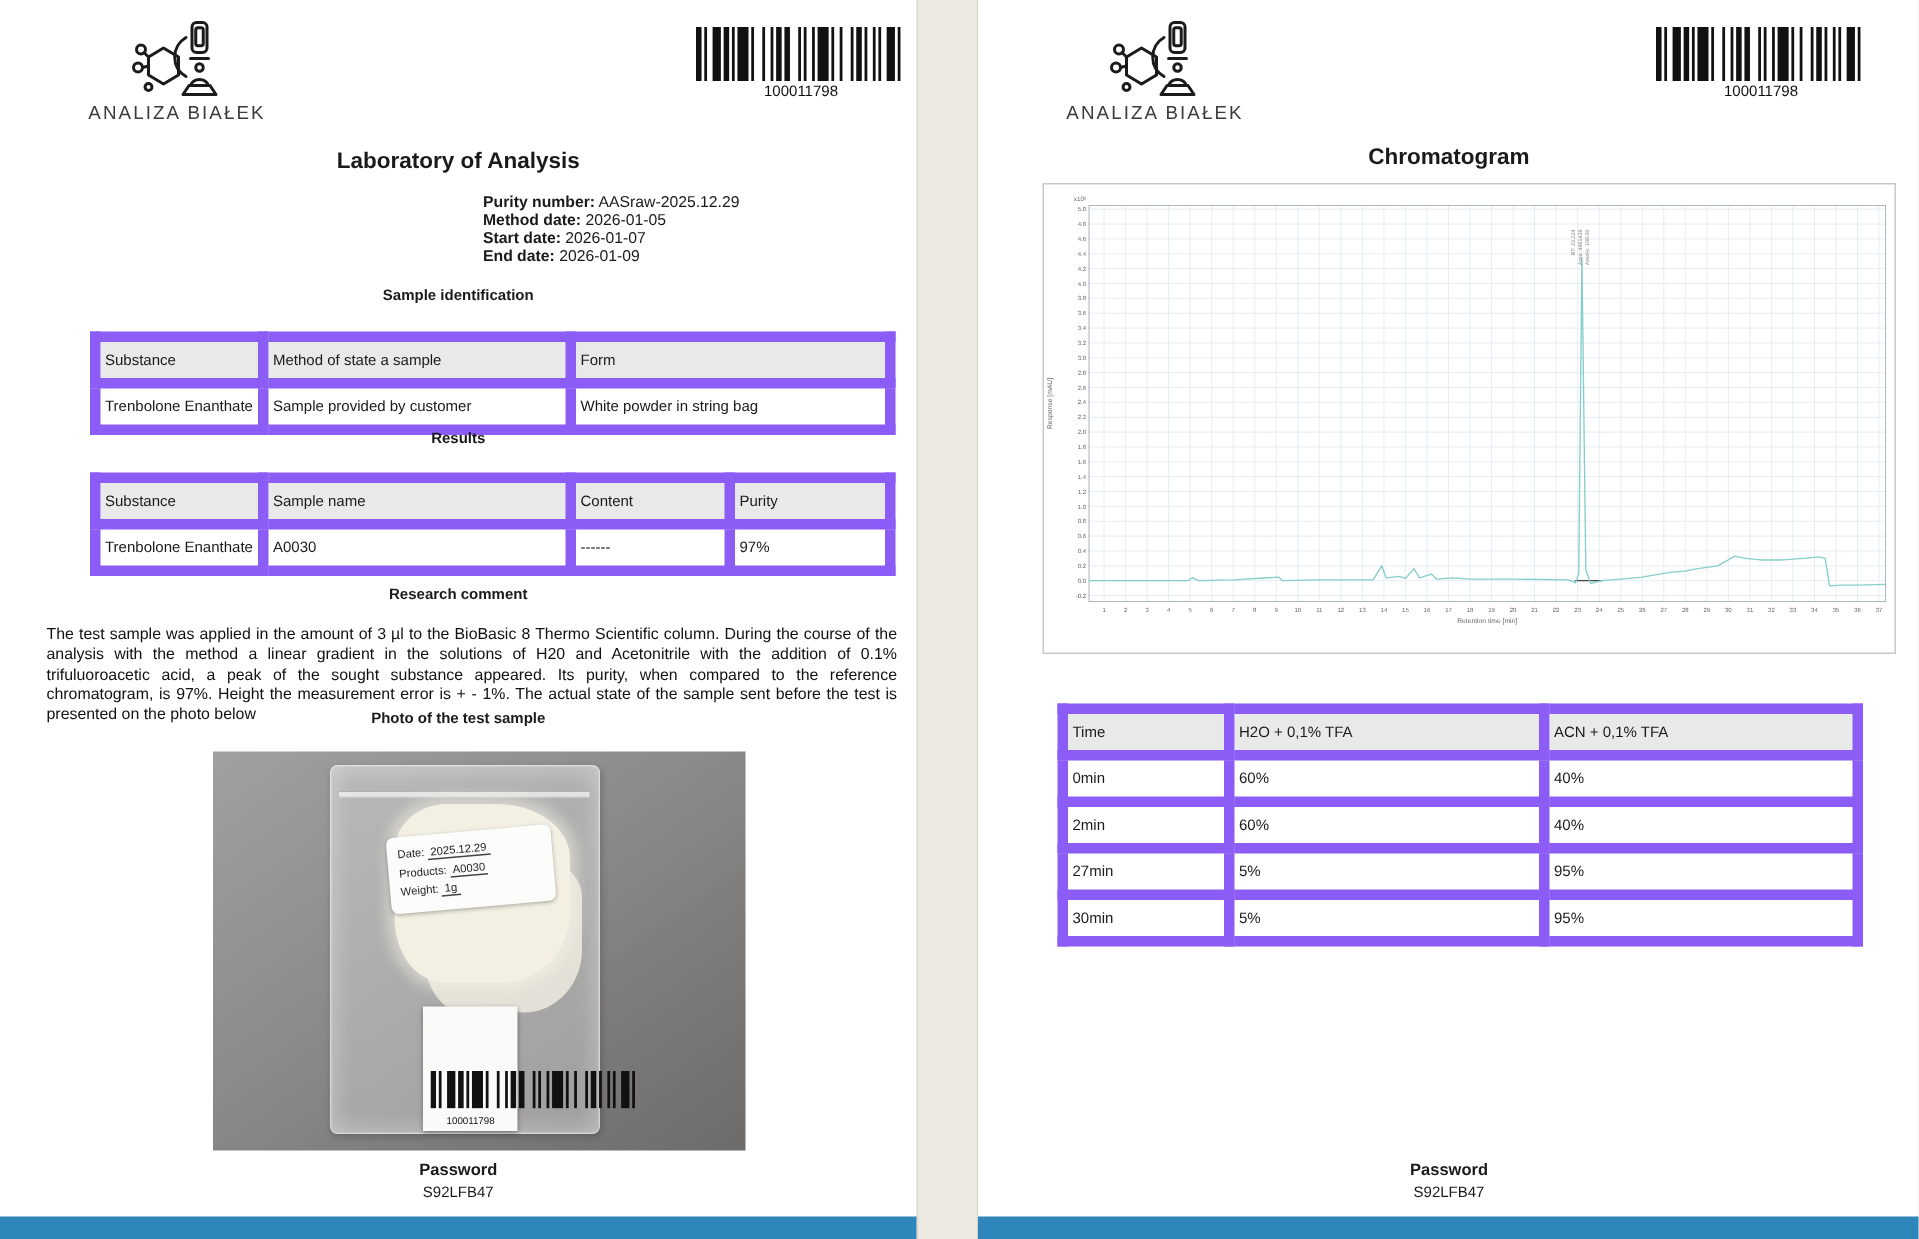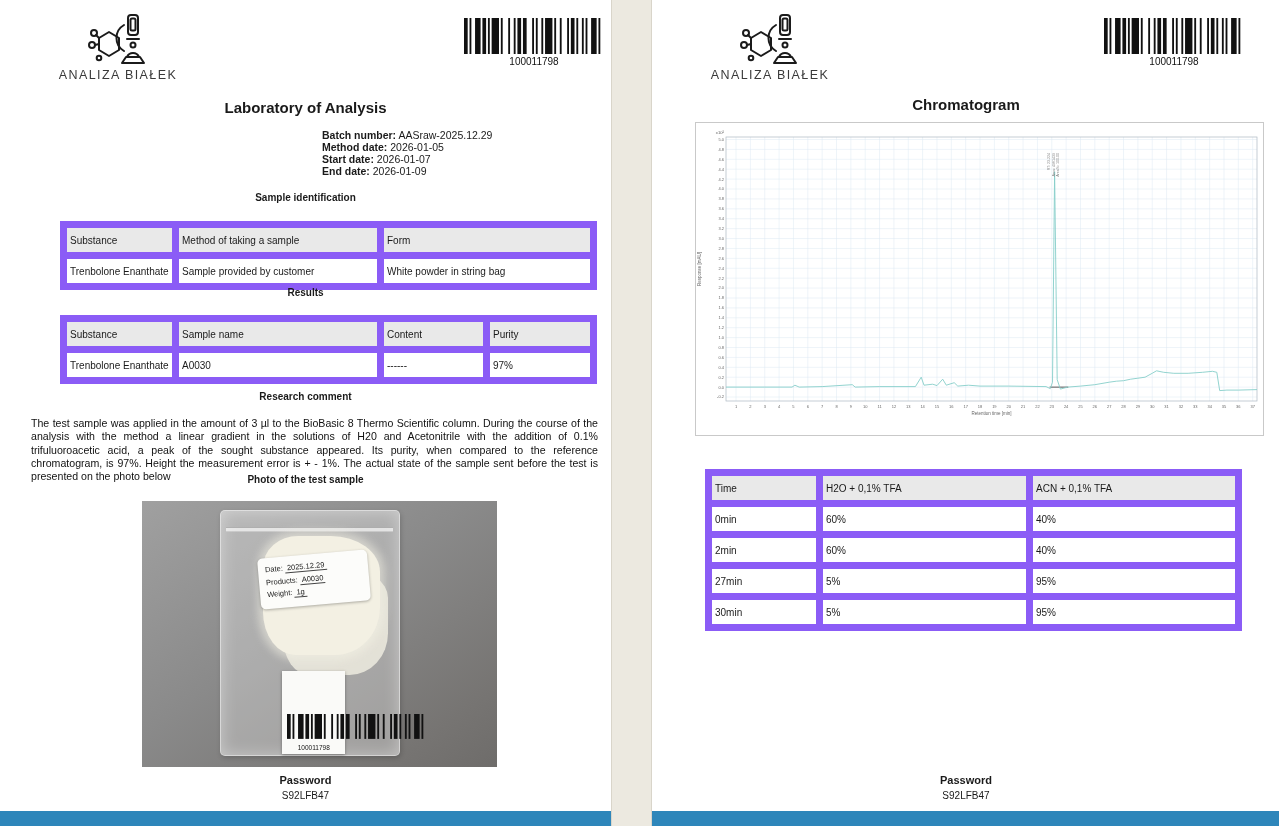--- a/index.html
+++ b/index.html
@@ -100,38 +100,38 @@
           <rect x="66" y="0" width="1" height="10" fill="#111"></rect>
           <rect x="69" y="0" width="3" height="10" fill="#111"></rect>
           <rect x="73" y="0" width="1" height="10" fill="#111"></rect>
         </svg></span>
     <div class="bc-num">100011798</div>
   </div>
 
   <div class="h1" style="top:99px;">Laboratory of Analysis</div>
 
   <div class="info-col" style="left:322px;top:129px;width:270px;">
-    <div><span class="lbl">Batch number:</span> <span>AASraw-2025.12.29</span></div>
+    <div><span class="lbl">Purity number:</span> <span>AASraw-2025.12.29</span></div>
     <div><span class="lbl">Method date:</span> <span>2026-01-05</span></div>
     <div><span class="lbl">Start date:</span> <span>2026-01-07</span></div>
     <div><span class="lbl">End date:</span> <span>2026-01-09</span></div>
   </div>
 
   <div class="h2" style="top:192px;">Sample identification</div>
 
   <table class="tbl" style="left:60px;top:221px;width:530px;">
     <colgroup>
         <col style="width:112px">
         <col style="width:205px">
         <col style="width:213px">
       </colgroup>
     <tbody>
         <tr>
       <th>Substance</th>
-      <th>Method of taking a sample</th>
+      <th>Method of state a sample</th>
       <th>Form</th>
     </tr>
     <tr>
       <td>Trenbolone Enanthate</td>
       <td>Sample provided by customer</td>
       <td>White powder in string bag</td>
     </tr>
   </tbody>
     </table>
 

